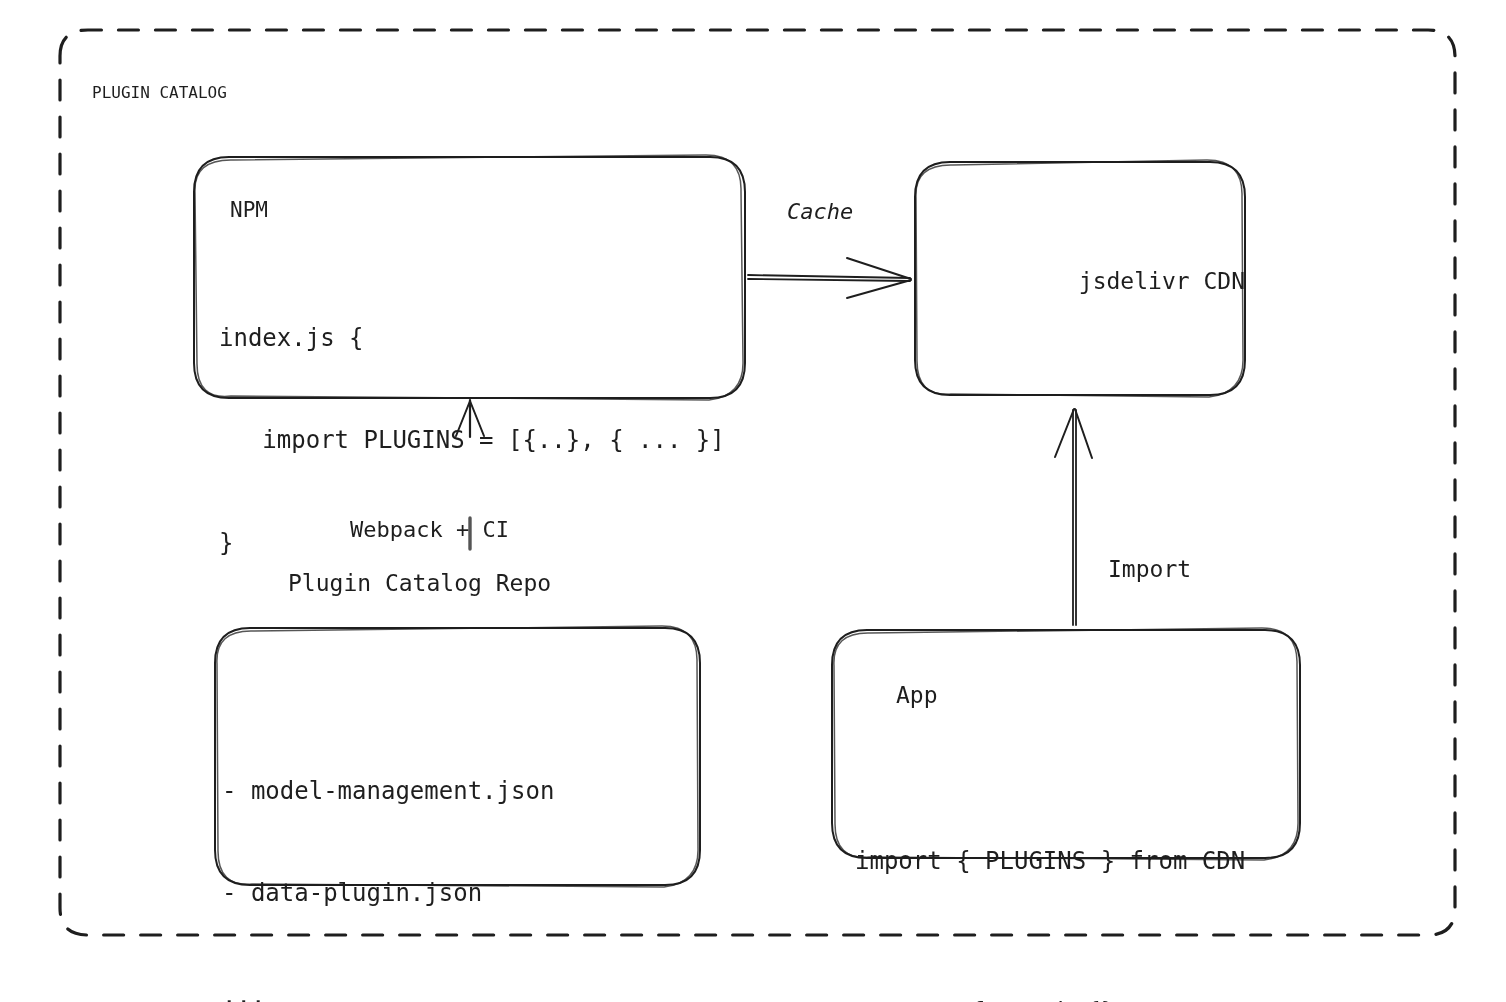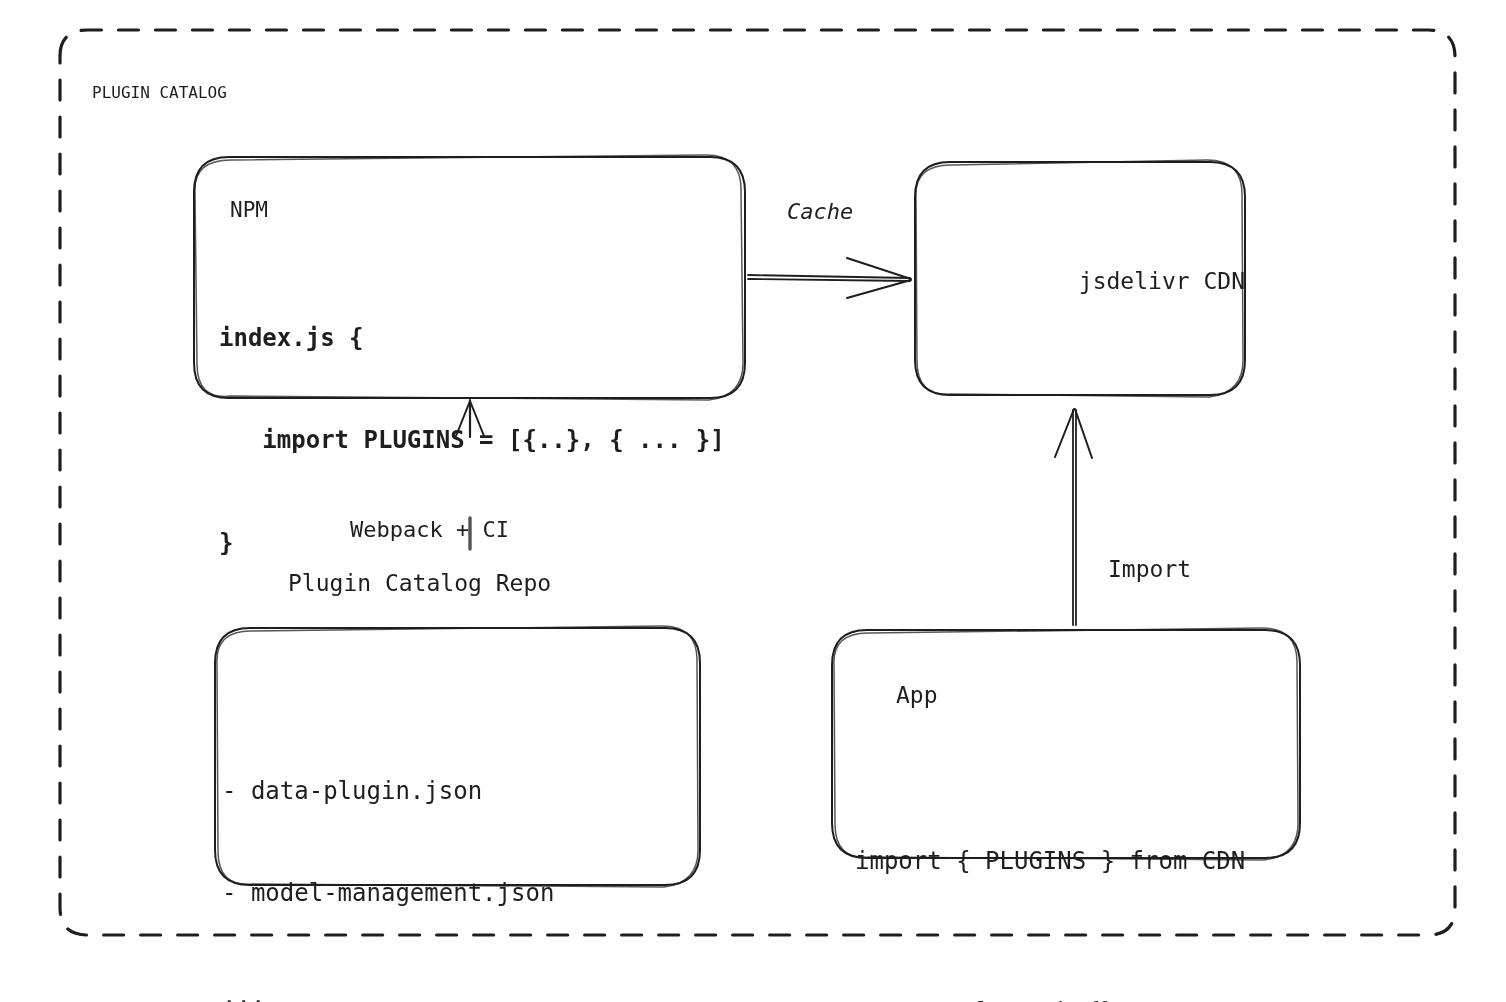--- a/index.html
+++ b/index.html
@@ -41,21 +41,20 @@
     width: 531px;
     text-align: left;
     font-size: 21px;
     margin-left: 36px;
   }
   .npm-code {
     left: 219px;
     top: 253px;
     font-size: 24px;
     line-height: 1.42;
-    font-weight: bold;
   }
   .cdn-title {
     left: 915px;
     top: 266px;
     width: 330px;
     text-align: right;
     font-size: 23px;
   }
   .cache-label {
     left: 787px;
@@ -165,22 +164,22 @@
 <div class="lbl cdn-title">jsdelivr CDN</div>
 
 <div class="lbl cache-label">Cache</div>
 
 <div class="lbl webpack-label">
   <div>Webpack + CI</div>
 </div>
 
 <div class="lbl repo-label">Plugin Catalog Repo</div>
 <div class="lbl repo-code">
+  <div>- model-management.json</div>
   <div>- data-plugin.json</div>
-  <div>- model-management.json</div>
   <div>...</div>
 </div>
 
 <div class="lbl import-label">Import</div>
 
 <div class="lbl app-title">App</div>
 <div class="lbl app-code">
   <div>import { PLUGINS } from CDN</div>
   <div>PLUGINS.forEach {}</div>
 </div>

